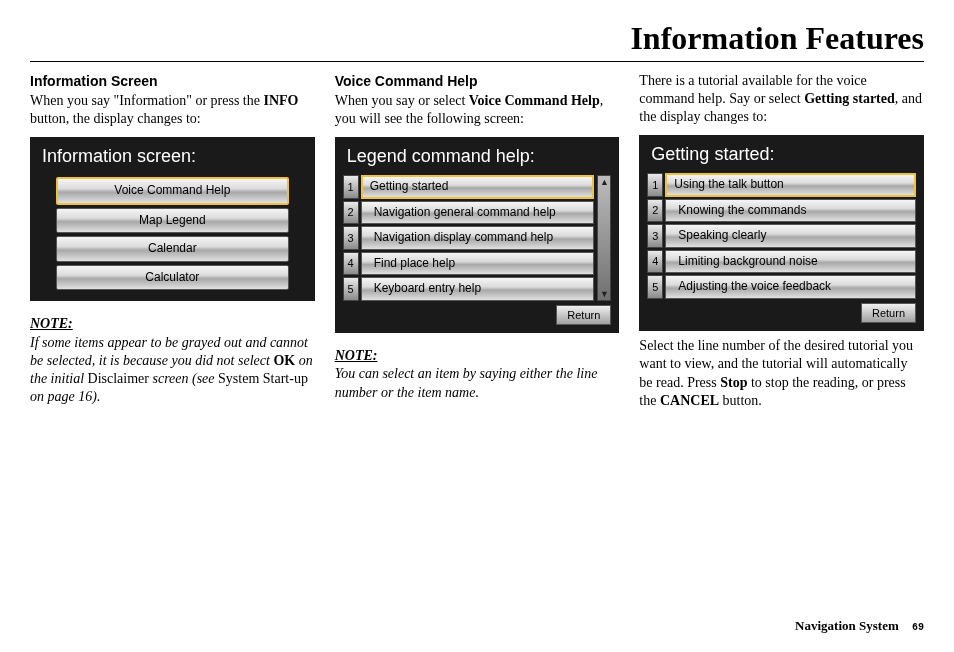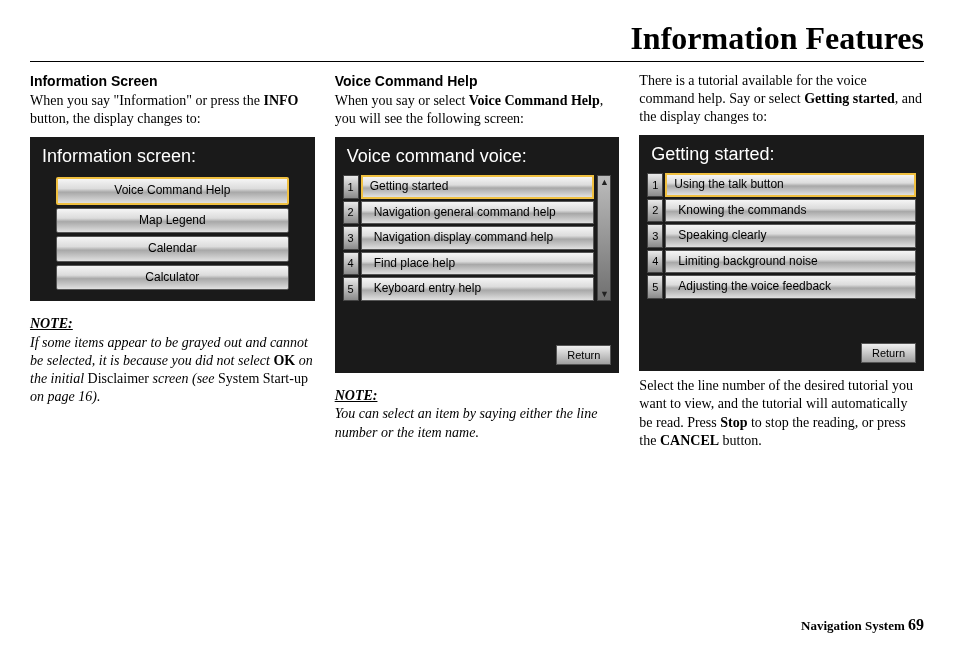--- a/index.html
+++ b/index.html
@@ -127,30 +127,29 @@
     display: flex;
     justify-content: flex-end;
     margin-top: 3px;
   }
   .return-btn {
     background: linear-gradient(to bottom, #f0f0f0, #a0a0a0);
     border: 1px solid #555;
     color: #000;
     font-size: 11px;
     padding: 2px 10px;
-    margin-top: 40px;
   }
   .footer {
     position: absolute;
     bottom: 18px;
     right: 30px;
     font-size: 13px;
     font-weight: bold;
   }
-  .footer .num { font-size: 16px; }
+  .footer .num { margin-left: 10px; font-size: 10px; font-family: Liberation Mono, monospace; }
 </style>
 </head>
 <body>
 
 <div class="page-title">Information Features</div>
 
 <div class="columns">
 
   <div class="col">
     <h2>Information Screen</h2>
@@ -172,21 +171,21 @@
     </p>
   </div>
 
   <div class="col">
     <h2>Voice Command Help</h2>
     <p>
       <span>When you say or select </span><b>Voice Command Help</b><span>, you will see the following screen:</span>
     </p>
 
     <div class="screen">
-      <div class="screen-title">Voice command voice:</div>
+      <div class="screen-title">Legend command help:</div>
       <div class="list-wrap">
         <div class="list-col">
           <div class="row-list">
             <div class="row-num">1</div>
             <div class="row-btn hl">Getting started</div>
           </div>
           <div class="row-list">
             <div class="row-num">2</div>
             <div class="row-btn">Navigation general command help</div>
           </div>

